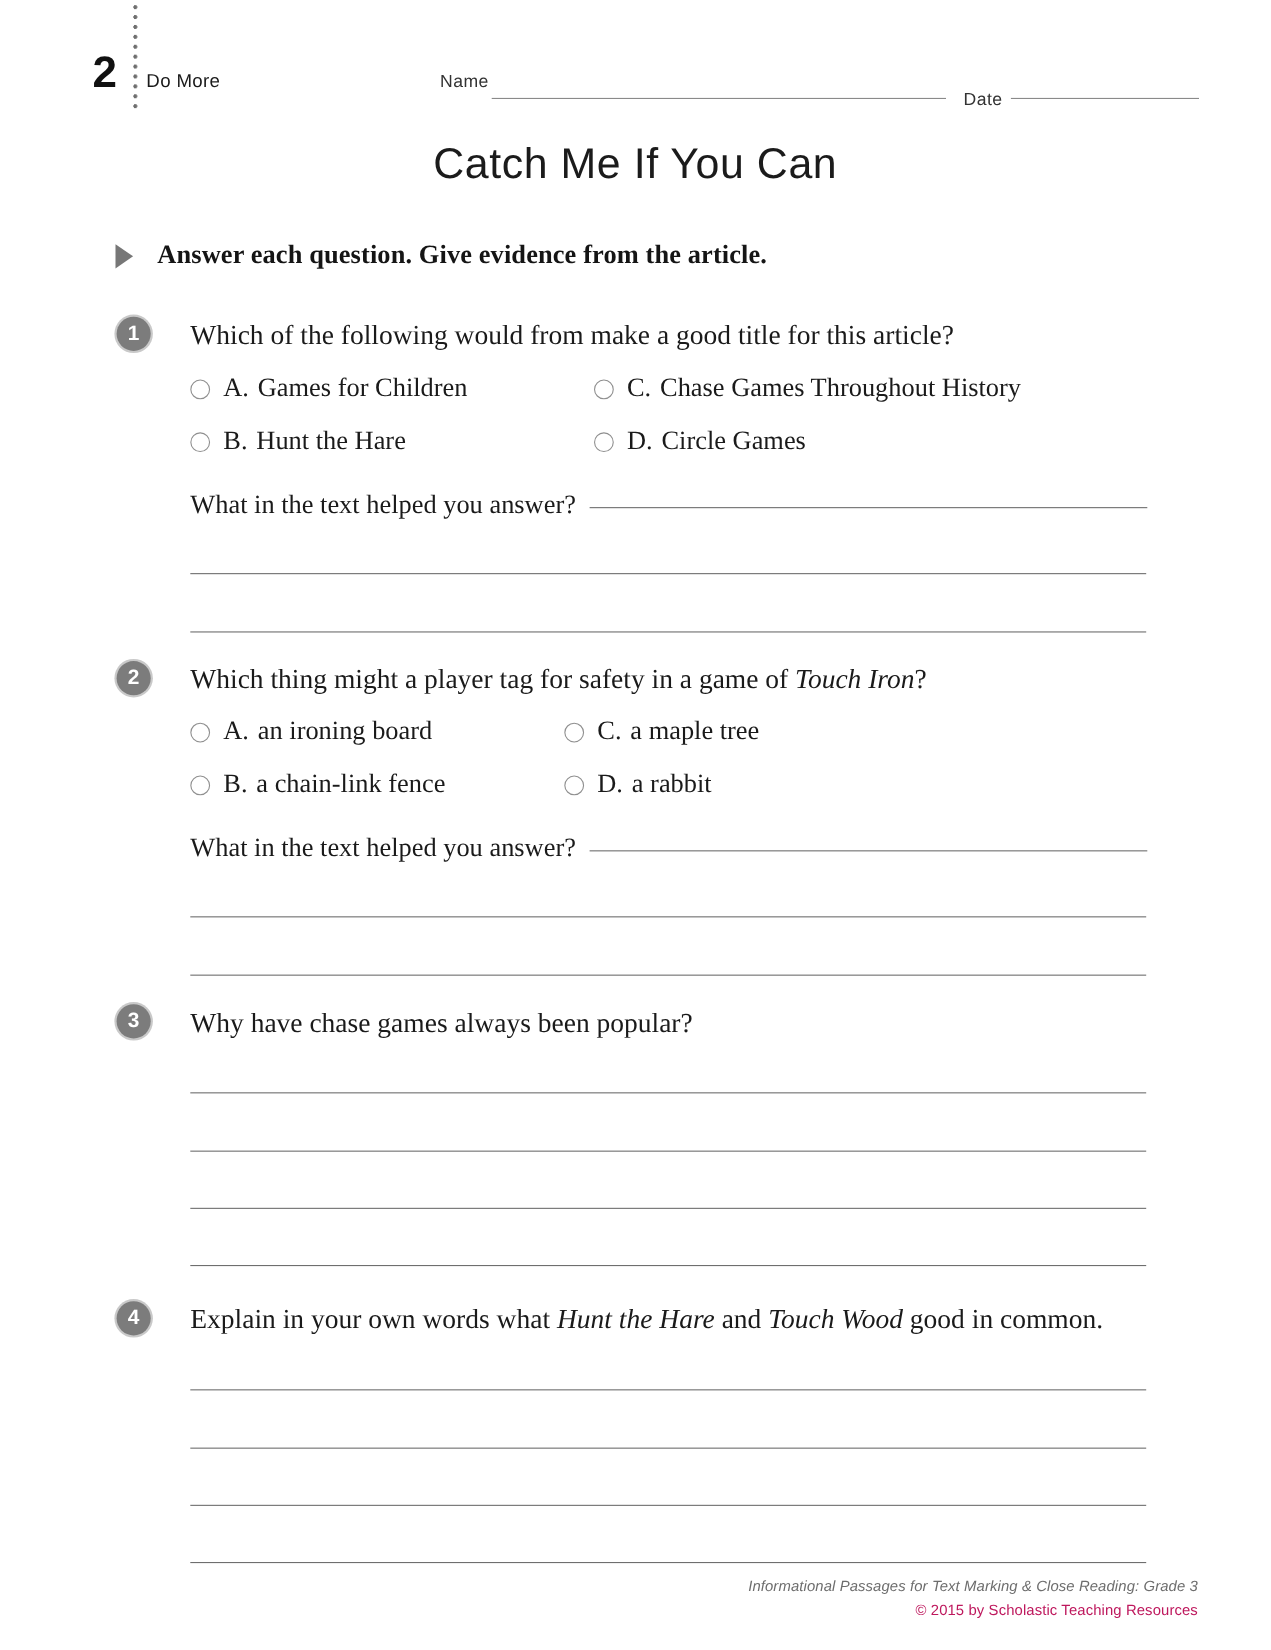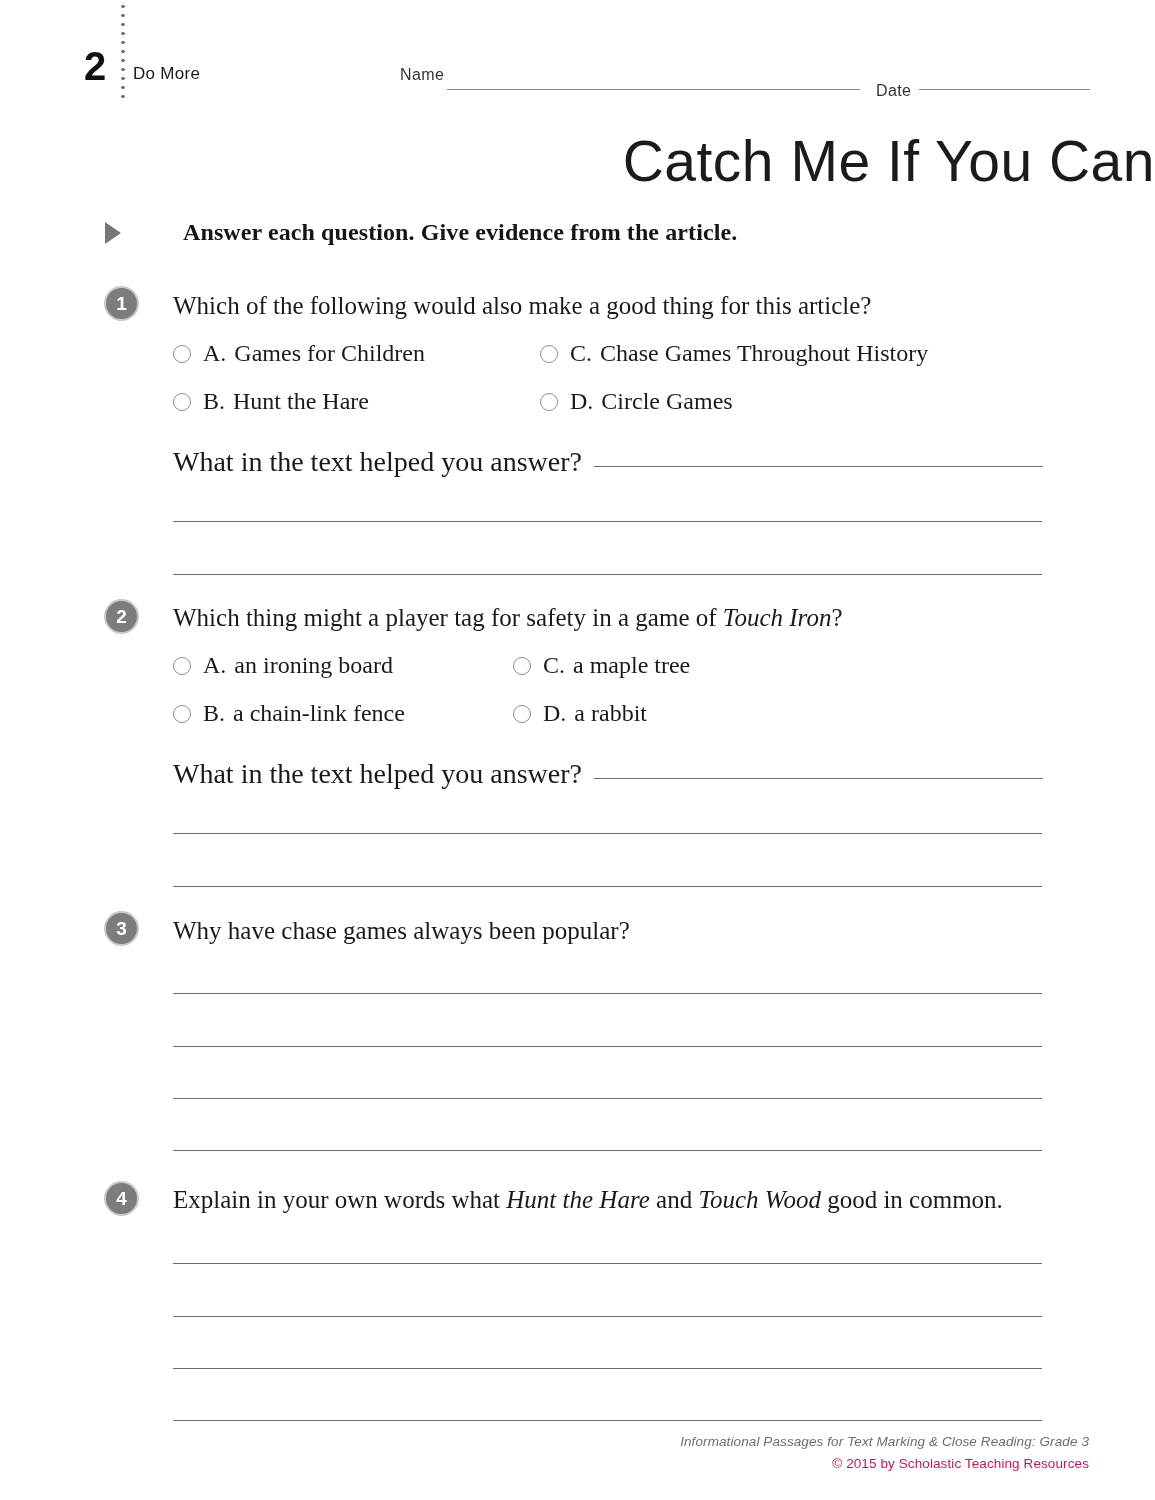--- a/index.html
+++ b/index.html
@@ -74,36 +74,35 @@
   }
   .name-line { left: 447px; width: 413px; }
   .date-line { left: 919px; width: 171px; }
 
   
   .worksheet-title {
     position: absolute;
     left: 0;
     top: 128px;
     width: 1155px;
-    text-align: right;
+    text-align: center;
     font-family: "Liberation Sans", "DejaVu Sans", sans-serif;
     font-weight: 400;
-    font-size: 57px;
+    font-size: 39px;
     letter-spacing: 0.5px;
     color: #1b1b1b;
   }
 
   
   .directions {
     position: absolute;
     left: 105px;
     top: 219px;
     display: flex;
     align-items: center;
-    gap: 40px;
   }
   .tri-bullet {
     width: 0; height: 0;
     border-top: 11px solid transparent;
     border-bottom: 11px solid transparent;
     border-left: 16px solid #777777;
     margin-right: 22px;
   }
   .directions-text {
     font-family: "Liberation Serif", "DejaVu Serif", serif;
@@ -171,21 +170,21 @@
   .opt-letter { margin-right: 8px; }
 
   .prompt-row {
     position: absolute;
     left: 173px;
     display: flex;
     align-items: baseline;
     width: 870px;
   }
   .prompt-text {
-    font-size: 28px;
+    font-size: 24px;
     color: #1a1a1a;
     white-space: nowrap;
   }
   .prompt-fill {
     flex: 1;
     height: 1px;
     background: #6e6e6e;
     margin-left: 12px;
     position: relative;
     top: -4px;
@@ -254,21 +253,21 @@
   <div class="worksheet-title">Catch Me If You Can</div>
 
   <div class="directions">
     <div class="tri-bullet"></div>
     <div class="directions-text">Answer each question. Give evidence from the article.</div>
   </div>
 
   <div class="question">
     <div class="q-badge" style="top:288px;">1</div>
     <div class="q-text" style="top:292px;">
-      <span>Which of the following would also make a good thing for this article?</span>
+      <span>Which of the following would from make a good title for this article?</span>
     </div>
 
     <div class="options" style="top:340px; height:82px;">
       <div class="option" style="left:0px; top:0px;">
         <span class="radio"></span>
         <span class="opt-letter">A.</span>
         <span>Games for Children</span>
       </div>
       <div class="option" style="left:0px; top:48px;">
         <span class="radio"></span>

